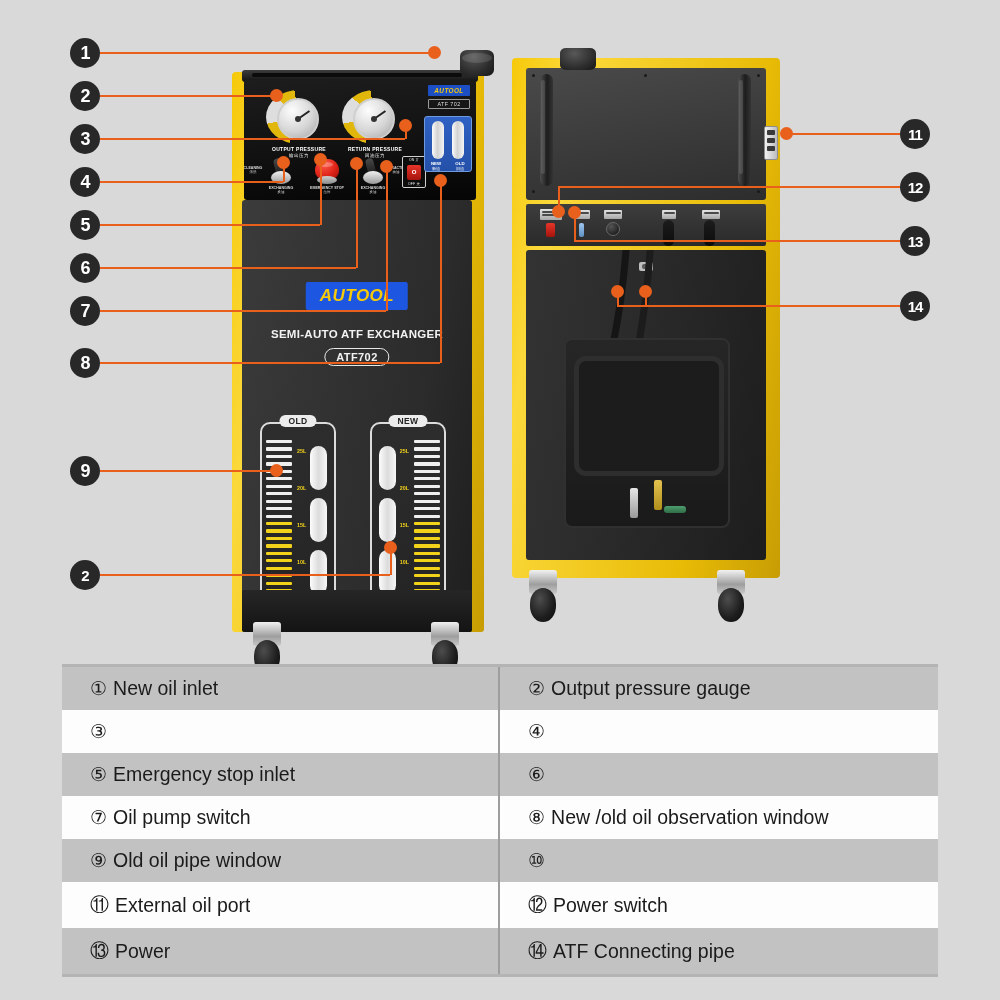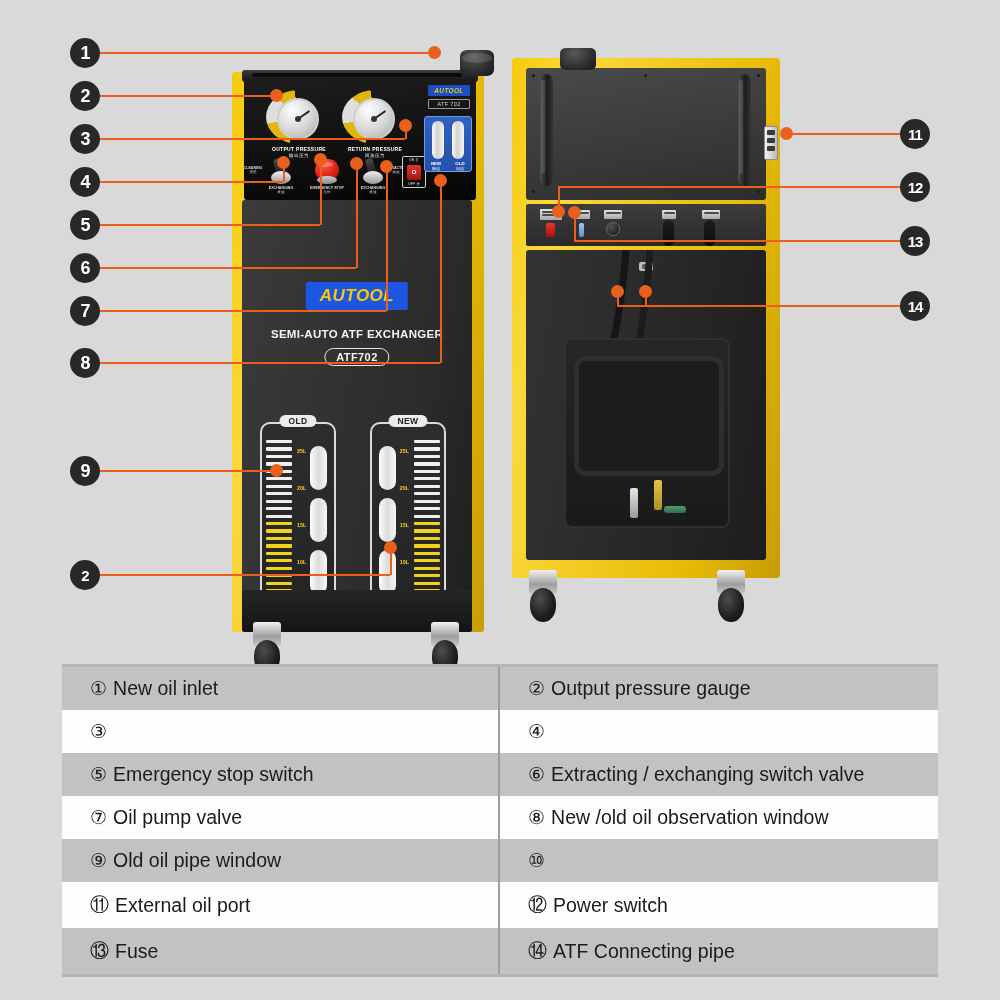--- a/index.html
+++ b/index.html
@@ -672,31 +672,30 @@
       <div class="lcell">
         <span class="lnum">③</span>
       </div>
       <div class="lcell">
         <span class="lnum">④</span>
       </div>
     </div>
     <div class="lrow alt">
       <div class="lcell">
         <span class="lnum">⑤</span>
-        <span class="ltext">Emergency stop switch</span>
+        <span class="ltext">Emergency stop inlet</span>
       </div>
       <div class="lcell">
         <span class="lnum">⑥</span>
-        <span class="ltext">Extracting / exchanging switch valve</span>
       </div>
     </div>
     <div class="lrow plain">
       <div class="lcell">
         <span class="lnum">⑦</span>
-        <span class="ltext">Oil pump valve</span>
+        <span class="ltext">Oil pump switch</span>
       </div>
       <div class="lcell">
         <span class="lnum">⑧</span>
         <span class="ltext">New /old oil observation window</span>
       </div>
     </div>
     <div class="lrow alt">
       <div class="lcell">
         <span class="lnum">⑨</span>
         <span class="ltext">Old oil pipe window</span>
@@ -711,21 +710,21 @@
         <span class="ltext">External oil port</span>
       </div>
       <div class="lcell">
         <span class="lnum">⑫</span>
         <span class="ltext">Power switch</span>
       </div>
     </div>
     <div class="lrow alt">
       <div class="lcell">
         <span class="lnum">⑬</span>
-        <span class="ltext">Fuse</span>
+        <span class="ltext">Power</span>
       </div>
       <div class="lcell">
         <span class="lnum">⑭</span>
         <span class="ltext">ATF Connecting pipe</span>
       </div>
     </div>
   </div>
 
 </div>
 

